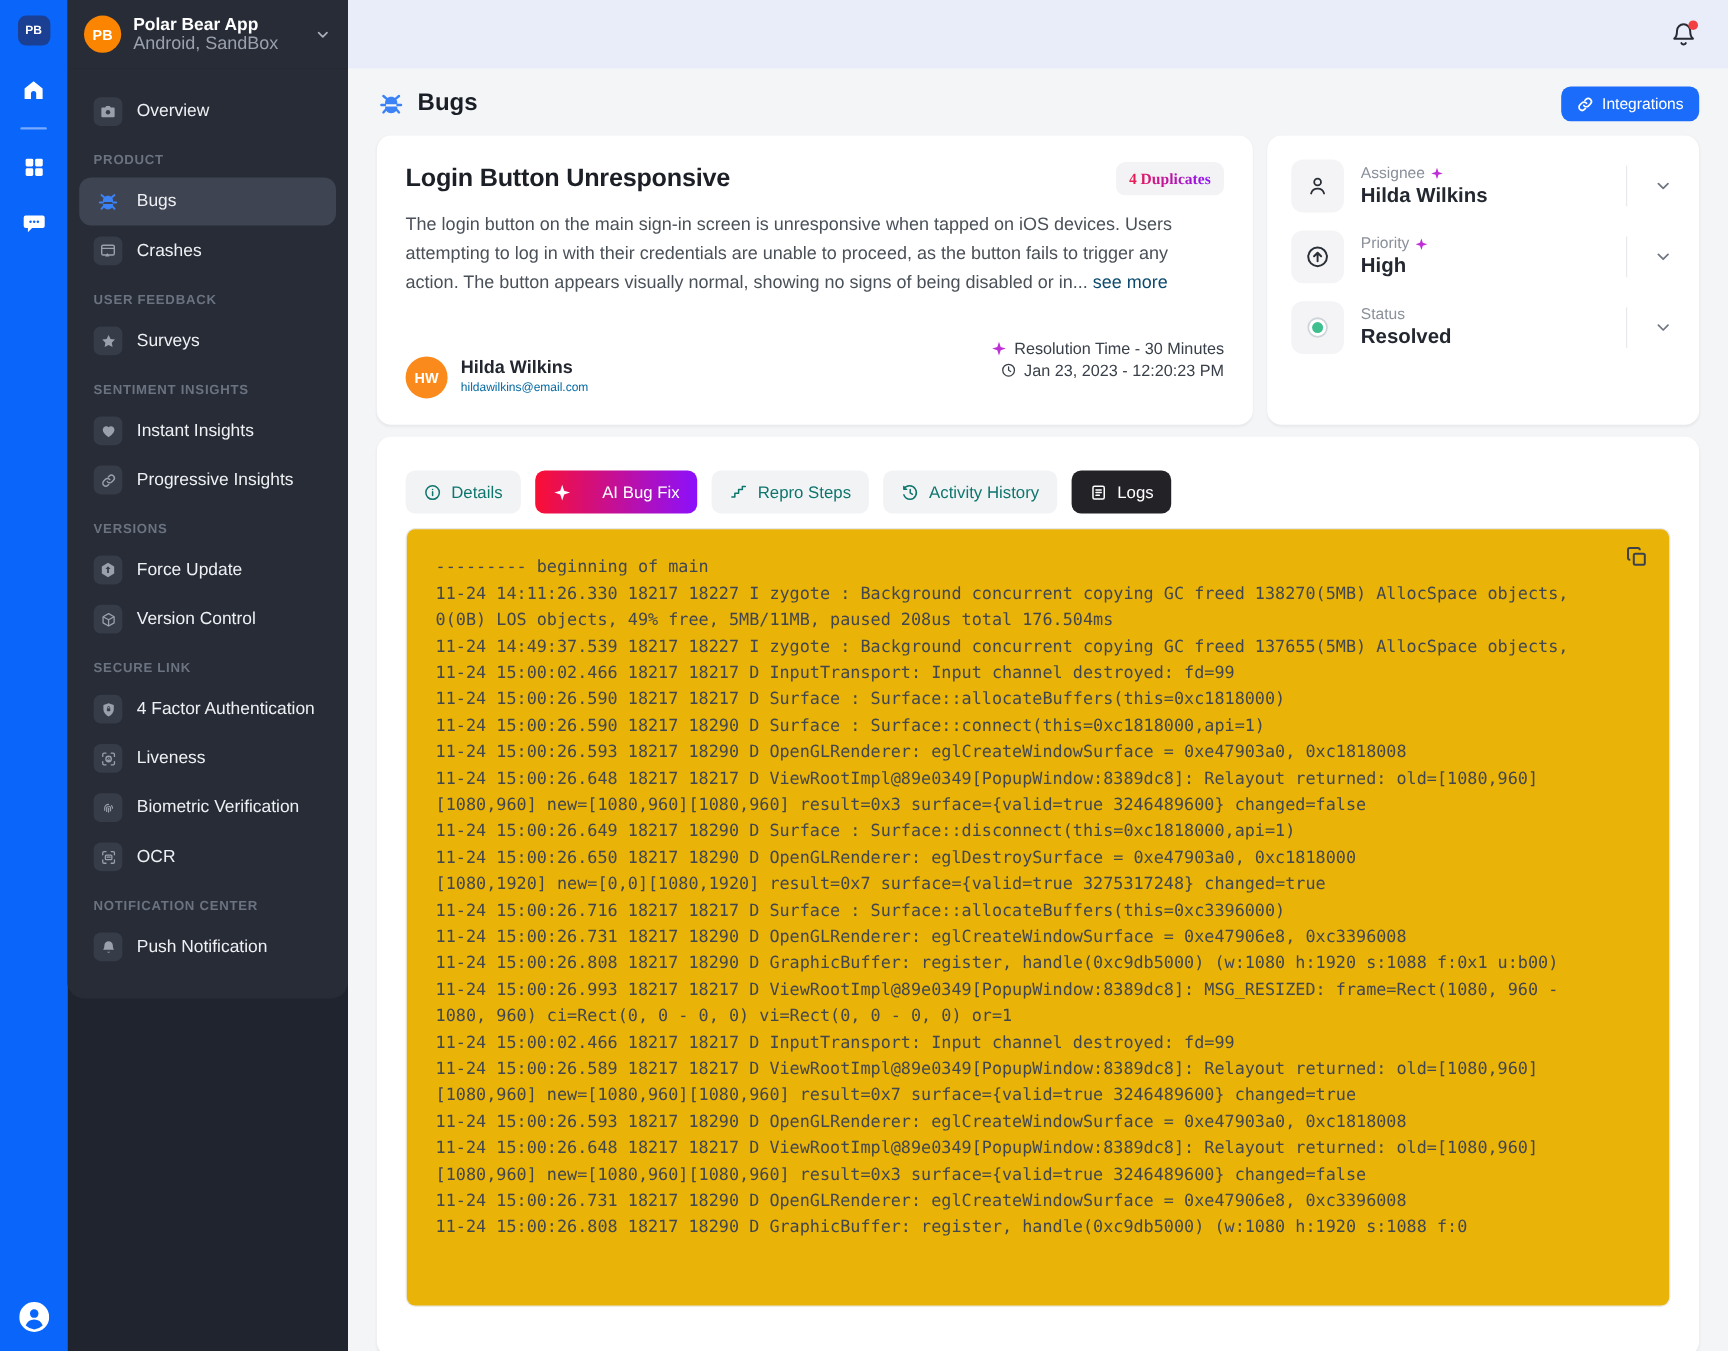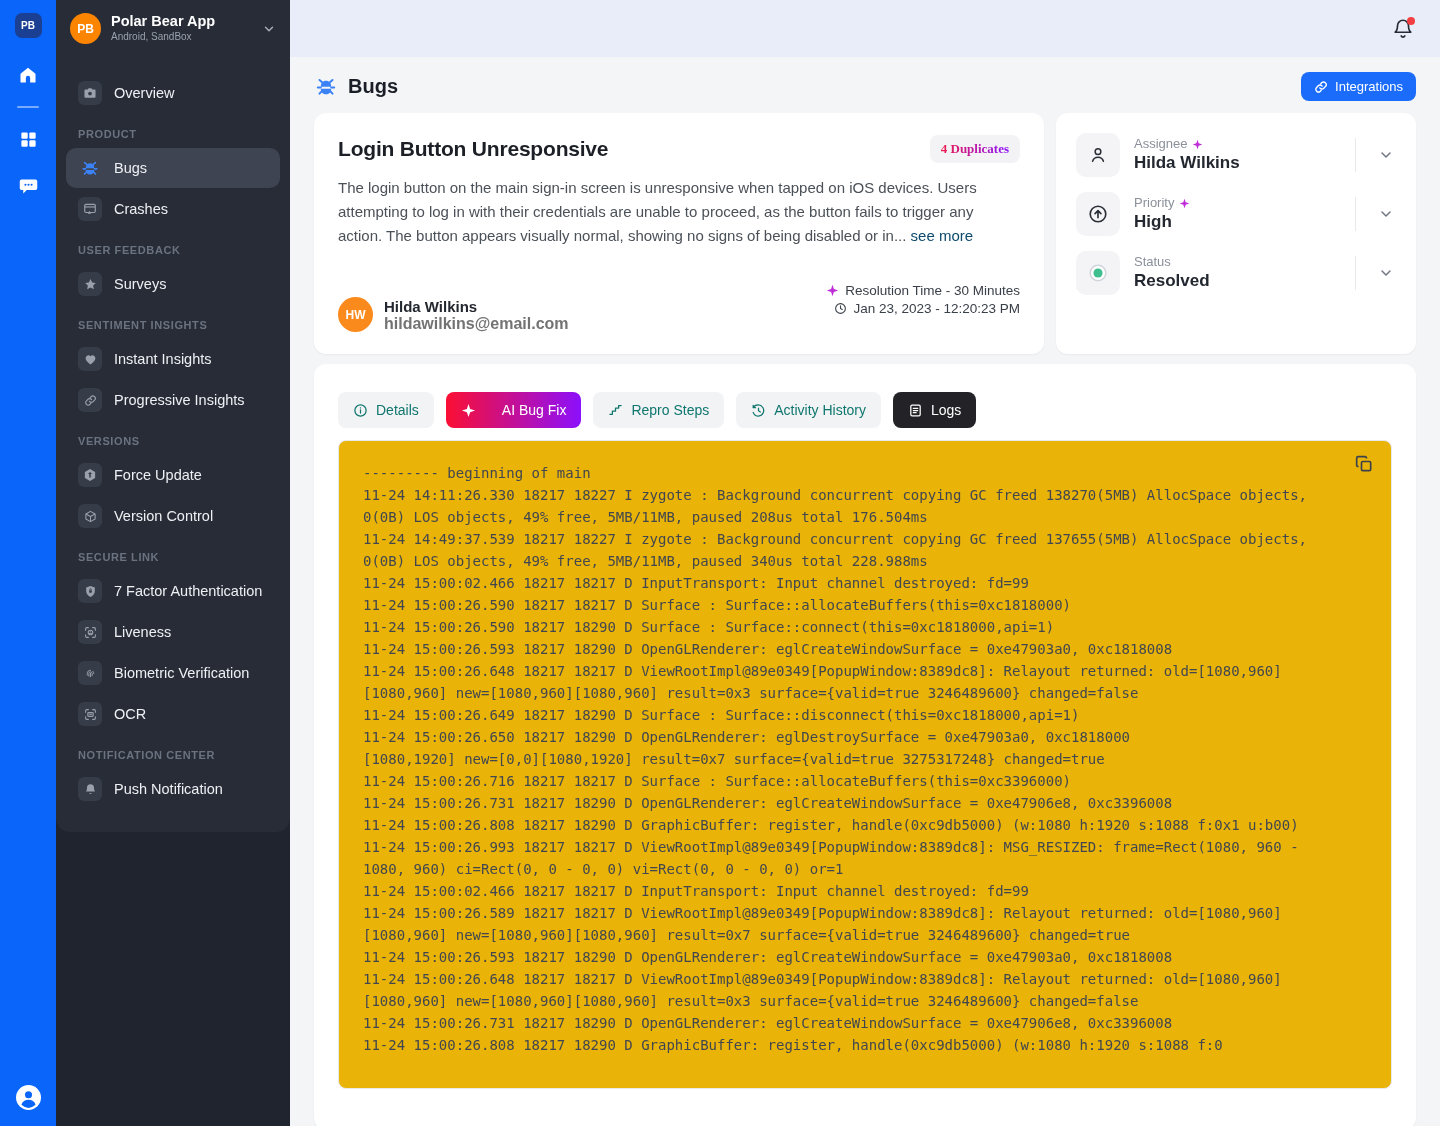--- a/index.html
+++ b/index.html
@@ -16,21 +16,21 @@
   .rail .chat { margin-top:25px; }
   .rail-spacer { flex:1; }
   .rail-avatar { margin-bottom:16px; width:25px; height:25px; }
 
   
   .sidebar { position:absolute; left:56px; top:0; width:234px; height:1126px; background:#20242e; z-index:2; }
   .side-header { height:57px; background:#272c37; display:flex; align-items:center; padding:0 14px; gap:10px; }
   .app-avatar { width:31px; height:31px; border-radius:50%; background:#fb8500; color:#fff; font-size:12px; font-weight:bold; display:flex; align-items:center; justify-content:center; flex:none; }
   .app-texts { flex:1; min-width:0; }
   .app-name { color:#fff; font-size:14.5px; font-weight:600; line-height:17px; }
-  .app-sub { color:#9aa1ad; font-size:10px; line-height:14px; }
+  .app-sub { color:#9aa1ad; font-size:15px; line-height:14px; }
   .side-chevron { color:#aab0ba; flex:none; }
   .nav { background:#272c37; border-radius:0 0 14px 14px; padding:16px 10px 22px; }
   .nav-label { margin:15px 12px 8px; font-size:11px; font-weight:600; letter-spacing:.6px; color:#6b7380; }
   .nav-item { height:40px; border-radius:10px; display:flex; align-items:center; gap:12px; padding:0 12px; cursor:pointer; margin-bottom:1px; }
   .nav-item.active { background:#3e4452; }
   .nav-item .txt { color:#eef0f3; font-size:14.5px; }
   .icon-box { width:24px; height:24px; border-radius:6px; background:#363c48; color:#9aa0ac; display:flex; align-items:center; justify-content:center; flex:none; }
   .bug-glyph { width:24px; height:24px; display:flex; align-items:center; justify-content:center; flex:none; }
 
   
@@ -52,21 +52,21 @@
   .bug-title { font-size:21px; font-weight:bold; color:#1c2026; letter-spacing:-.2px; }
   .dup-badge { background:#f3f3f5; border-radius:8px; padding:6px 11px; font-size:13px; font-weight:600;
     background-clip:padding-box;font-family:Liberation Serif, serif; }
   .dup-badge span { background:linear-gradient(90deg,#ed1c4d,#8b10fd); -webkit-background-clip:text; background-clip:text; color:transparent; }
   .bug-desc { margin-top:13px; font-size:15px; line-height:24px; color:#4b5158; }
   .see-more { color:#0c4a6e; cursor:pointer; }
   .bug-footer { margin-top:19px; display:flex; align-items:center; justify-content:space-between; }
   .reporter { display:flex; align-items:center; gap:11px;margin-top:30px; }
   .reporter-avatar { width:35px; height:35px; border-radius:50%; background:#fb8a1c; color:#fff; font-size:12px; font-weight:bold; display:flex; align-items:center; justify-content:center; }
   .reporter-name { font-size:15px; font-weight:bold; color:#23272f; line-height:18px; }
-  .reporter-email { font-size:16px; color:#737373; line-height:16px;font-weight:bold; }
+  .reporter-email { font-size:10px; color:#0369a1; line-height:16px; }
   .bug-meta-right { text-align:right; font-size:13.5px; color:#3a4049; }
   .bug-meta-right .line { display:flex; align-items:center; justify-content:flex-end; gap:6px; line-height:18px; }
   .sparkle { color:#bf2fd8; }
 
   
   .meta-card { width:360px; flex:none; padding:20px 20px; display:flex; flex-direction:column; gap:15px; }
   .meta-row { display:flex; align-items:center; gap:14px; }
   .meta-iconbox { width:44px; height:44px; border-radius:10px; background:#f4f4f6; color:#2a2f37; display:flex; align-items:center; justify-content:center; flex:none; }
   .meta-texts { flex:1; }
   .meta-label { font-size:13px; color:#8a909a; display:flex; align-items:center; gap:5px; line-height:16px; }
@@ -226,21 +226,21 @@
 
     <div class="nav-label">SECURE LINK</div>
     <div class="nav-item">
       <span class="icon-box">
         <svg width="13" height="13" viewBox="0 0 24 24" fill="currentColor">
             <path d="M12 1.8l8 3v6.3c0 5.2-3.4 8.6-8 11.1-4.6-2.5-8-5.9-8-11.1V4.8z"></path>
             <rect x="9.4" y="9.5" width="5.2" height="4.6" rx="1" fill="#363c48"></rect>
             <path d="M10.5 9.5V8.4a1.5 1.5 0 013 0v1.1" stroke="#363c48" stroke-width="1.4" fill="none"></path>
           </svg>
       </span>
-      <span class="txt">7 Factor Authentication</span>
+      <span class="txt">4 Factor Authentication</span>
     </div>
     <div class="nav-item">
       <span class="icon-box">
         <svg width="13" height="13" viewBox="0 0 24 24" fill="none" stroke="currentColor" stroke-width="2" stroke-linecap="round">
             <path d="M3 8V5a2 2 0 012-2h3M16 3h3a2 2 0 012 2v3M21 16v3a2 2 0 01-2 2h-3M8 21H5a2 2 0 01-2-2v-3"></path>
             <circle cx="12" cy="12" r="4.2"></circle>
             <circle cx="12" cy="10.8" r="1" fill="currentColor" stroke="none"></circle>
             <path d="M10.3 13.6a2.4 2.4 0 003.4 0"></path>
           </svg>
       </span>
@@ -473,21 +473,20 @@
       <button class="copy-btn">
         <svg width="20" height="20" viewBox="0 0 24 24" fill="none" stroke="currentColor" stroke-width="2">
             <rect x="9" y="9" width="11" height="11" rx="1.5"></rect>
             <path d="M5.5 15H5a1.8 1.8 0 01-1.8-1.8V5A1.8 1.8 0 015 3.2h8.2A1.8 1.8 0 0115 5v.5"></path>
           </svg>
       </button>
       <div class="log-line">--------- beginning of main</div>
       <div class="log-line">11-24 14:11:26.330 18217 18227 I zygote : Background concurrent copying GC freed 138270(5MB) AllocSpace objects,</div>
       <div class="log-line">0(0B) LOS objects, 49% free, 5MB/11MB, paused 208us total 176.504ms</div>
       <div class="log-line">11-24 14:49:37.539 18217 18227 I zygote : Background concurrent copying GC freed 137655(5MB) AllocSpace objects,</div>
-      <div class="log-line">0(0B) LOS objects, 49% free, 5MB/11MB, paused 340us total 228.988ms</div>
       <div class="log-line">11-24 15:00:02.466 18217 18217 D InputTransport: Input channel destroyed: fd=99</div>
       <div class="log-line">11-24 15:00:26.590 18217 18217 D Surface : Surface::allocateBuffers(this=0xc1818000)</div>
       <div class="log-line">11-24 15:00:26.590 18217 18290 D Surface : Surface::connect(this=0xc1818000,api=1)</div>
       <div class="log-line">11-24 15:00:26.593 18217 18290 D OpenGLRenderer: eglCreateWindowSurface = 0xe47903a0, 0xc1818008</div>
       <div class="log-line">11-24 15:00:26.648 18217 18217 D ViewRootImpl@89e0349[PopupWindow:8389dc8]: Relayout returned: old=[1080,960]</div>
       <div class="log-line">[1080,960] new=[1080,960][1080,960] result=0x3 surface={valid=true 3246489600} changed=false</div>
       <div class="log-line">11-24 15:00:26.649 18217 18290 D Surface : Surface::disconnect(this=0xc1818000,api=1)</div>
       <div class="log-line">11-24 15:00:26.650 18217 18290 D OpenGLRenderer: eglDestroySurface = 0xe47903a0, 0xc1818000</div>
       <div class="log-line">[1080,1920] new=[0,0][1080,1920] result=0x7 surface={valid=true 3275317248} changed=true</div>
       <div class="log-line">11-24 15:00:26.716 18217 18217 D Surface : Surface::allocateBuffers(this=0xc3396000)</div>

